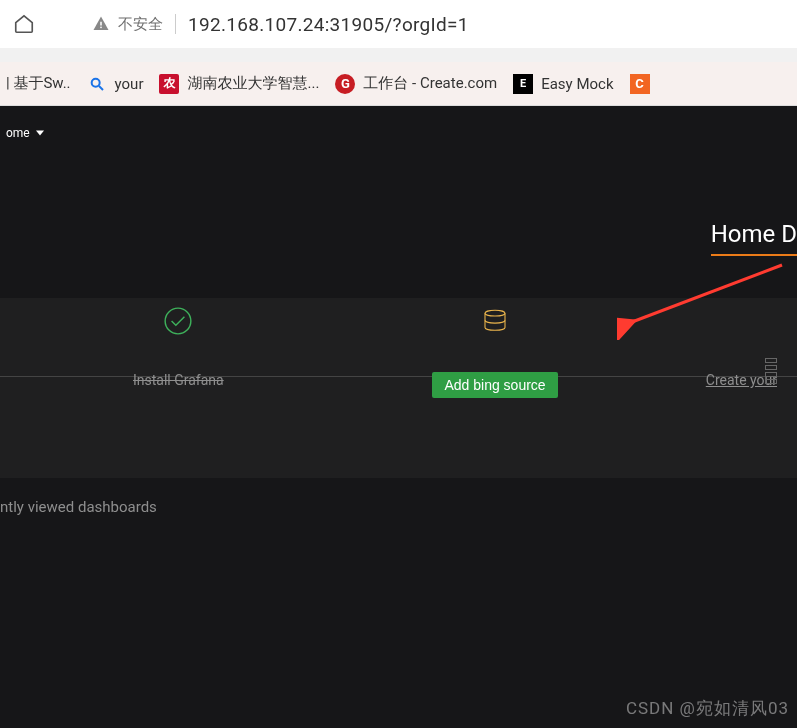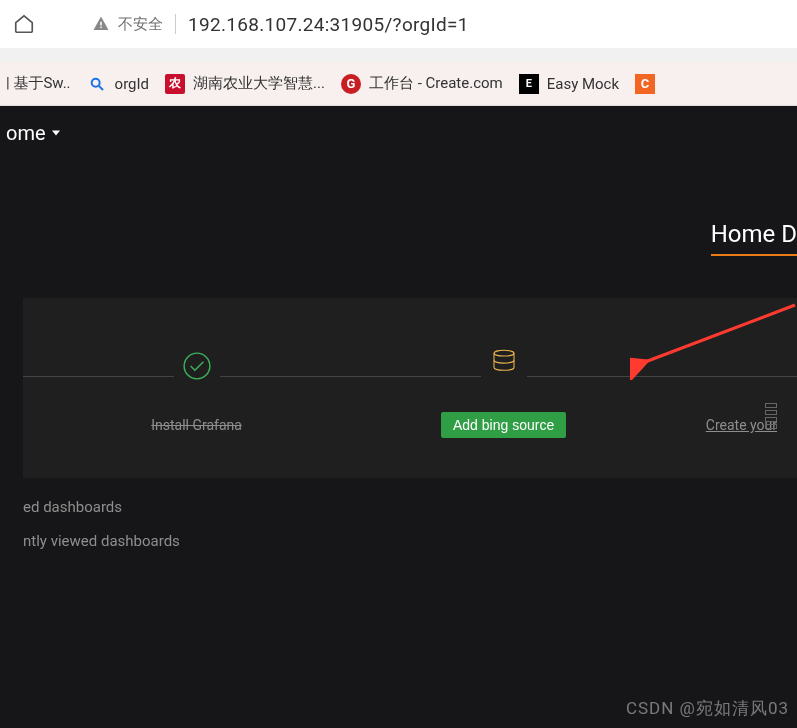--- a/index.html
+++ b/index.html
@@ -12,28 +12,28 @@
     .security-warn { display: flex; align-items: center; gap: 8px; color: #707070; font-size: 15px; }
     .url-text { font-size: 19px; color: #333; letter-spacing: 0.3px; }
     
     .bookmarks-bar { height: 44px; background: #f7f0ee; display: flex; align-items: center; padding: 0 6px; gap: 16px; border-bottom: 1px solid #ddd; overflow: hidden; margin-top: 14px; }
     .bookmark { display: flex; align-items: center; gap: 8px; color: #333; font-size: 15px; white-space: nowrap; cursor: pointer; }
     .bk-icon { width: 20px; height: 20px; display: flex; align-items: center; justify-content: center; flex-shrink: 0; }
     
     
     .app { background: #161618; height: calc(728px - 92px); color: #d8d9da; position: relative; overflow: hidden; }
     .app-header { height: 54px; display: flex; align-items: center; padding: 0 6px; }
-    .home-dropdown { display: flex; align-items: center; gap: 6px; color: #fff; font-size: 20px; cursor: pointer; }
+    .home-dropdown { display: flex; align-items: center; gap: 6px; color: #fff; font-size: 12px; cursor: pointer; }
     
-    .main-area { padding-top: 60px; padding-left: 23px; }
+    .main-area { padding-top: 60px; }
     .page-title-area { text-align: right; padding-right: 0; margin-bottom: 50px; display: flex; justify-content: flex-end; }
     .page-title { font-size: 24px; color: #fff; font-weight: 400; }
     .title-underline { border-bottom: 2px solid #eb7b18; padding-bottom: 6px; }
     
-    .onboard-panel { background: #1f1f20; height: 180px; position: relative; display: flex; align-items: center; padding: 0 20px; }
+    .onboard-panel { background: #1f1f20; height: 180px; position: relative; display: flex; align-items: flex-start; padding: 0 20px; }
     .step { width: 333px; display: flex; flex-direction: column; align-items: center; gap: 28px; position: relative; }
     .step-line { position: absolute; top: 78px; left: 0; right: 0; height: 1px; background: #444; z-index: 0; }
     .step-icon { width: 46px; height: 46px; display: flex; align-items: center; justify-content: center; z-index: 1; background: #1f1f20; padding: 0 8px; }
     .step-label { font-size: 14px; color: #8e8e8e; }
     .step-label.done { text-decoration: line-through; color: #8e8e8e; }
     .step-btn { background: #2f9e44; color: #fff; padding: 5px 12px; border-radius: 2px; font-size: 14px; border: none; cursor: pointer; }
     .step.third { width: 130px; align-items: flex-end; }
     
     .dash-icon-col { position: absolute; right: 0; top: 60px; display: flex; flex-direction: column; gap: 2px; }
     .dash-line { width: 12px; height: 5px; border: 1px solid #666; }
@@ -71,21 +71,21 @@
   <div class="bookmark">
     <span>| 基于Sw..</span>
   </div>
   <div class="bookmark">
     <span class="bk-icon">
       <svg width="16" height="16" viewBox="0 0 24 24" fill="none" stroke="#1a73e8" stroke-width="3">
           <circle cx="10" cy="10" r="6"></circle>
           <line x1="15" y1="15" x2="21" y2="21"></line>
         </svg>
     </span>
-    <span>orgId</span>
+    <span>your</span>
   </div>
   <div class="bookmark">
     <span class="bk-icon" style="background:#c8102e;color:#fff;font-size:12px;font-weight:bold;border-radius:2px;">农</span>
     <span>湖南农业大学智慧...</span>
   </div>
   <div class="bookmark">
     <span class="bk-icon" style="background:#c71d23;color:#fff;font-size:13px;font-weight:bold;border-radius:50%;">G</span>
     <span>工作台 - Create.com</span>
   </div>
   <div class="bookmark">
@@ -153,19 +153,18 @@
             <div class="dash-line"></div>
             <div class="dash-line"></div>
             <div class="dash-line"></div>
         </div>
         <div style="height:46px;"></div>
         <div class="step-label" style="white-space:nowrap;text-decoration:underline;">Create your </div>
       </div>
     </div>
 
     <div class="lower">
-      <div class="dashboards-label">ed dashboards</div>
       <div class="dashboards-label">ntly viewed dashboards</div>
     </div>
   </div>
 
   <div class="watermark">CSDN @宛如清风03</div>
 </div>
 
 </body></html>

